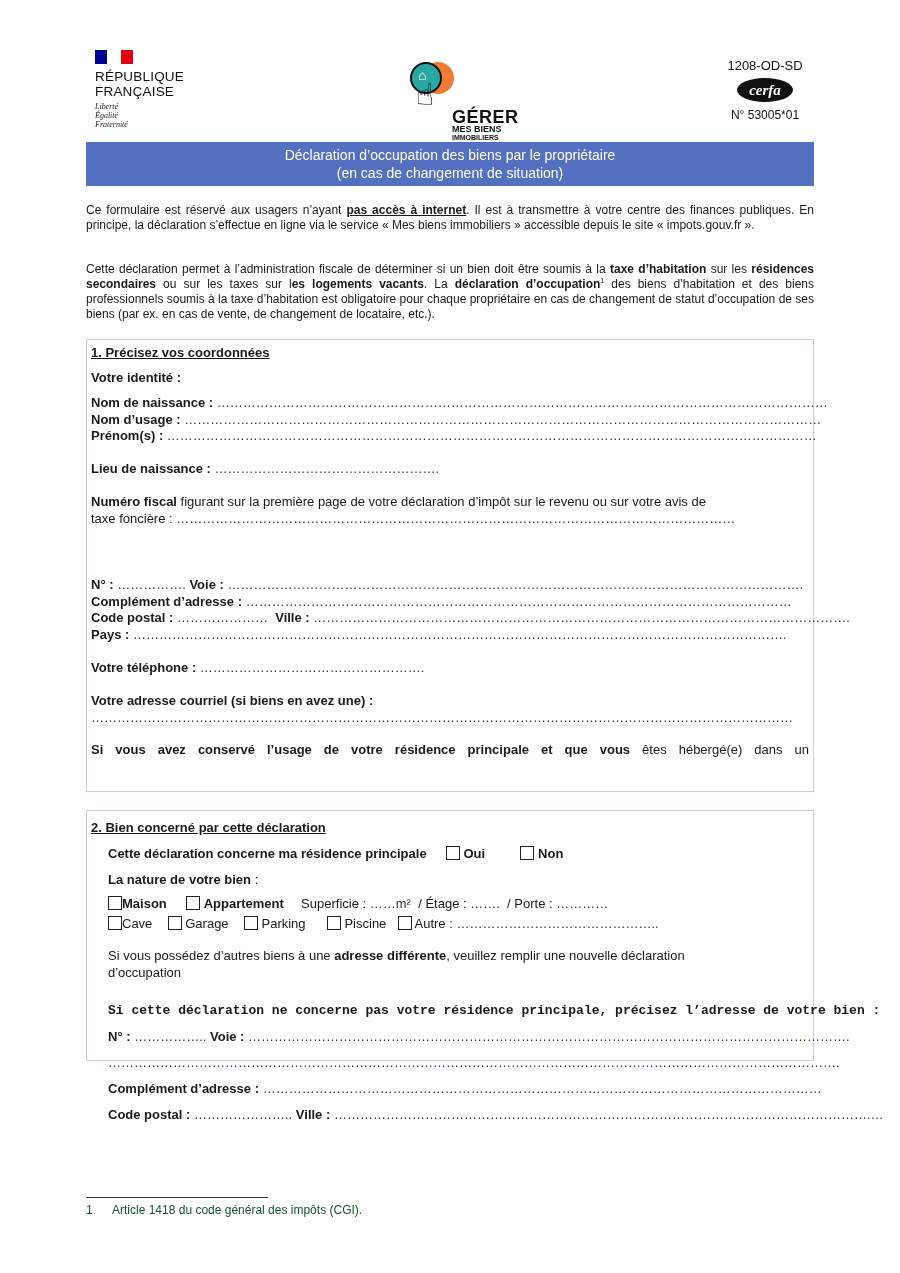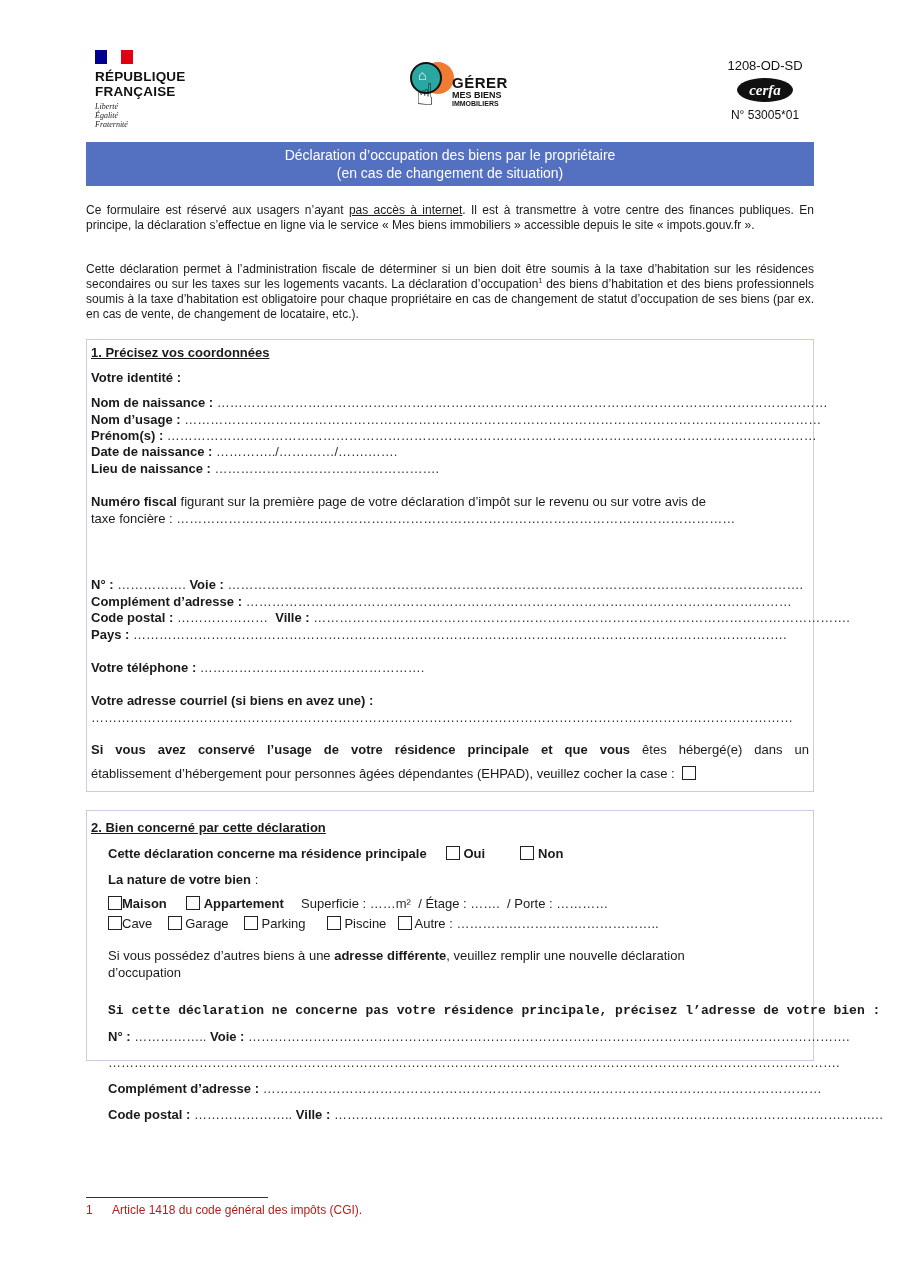--- a/index.html
+++ b/index.html
@@ -9,59 +9,59 @@
     color: #1a1a1a;
   }
   .abs { position: absolute; }
 
   
   .rf-logo { left: 95px; top: 50px; width: 110px; }
   .rf-flag { width: 38px; height: 14px; display: flex; }
   .rf-flag .b { width: 12px; background: #000091; }
   .rf-flag .w { width: 14px; background: #ffffff; }
   .rf-flag .r { width: 12px; background: #e1000f; }
-  .rf-name { font-weight: bold; font-size: 13.5px; line-height: 15px; margin-top: 5px; letter-spacing: 0.2px; color:#111; }
+  .rf-name { font-weight: normal; font-size: 13.5px; line-height: 15px; margin-top: 5px; letter-spacing: 0.2px; color:#111; }
   .rf-motto { font-family: "Liberation Serif", serif; font-style: italic; font-size: 8px; line-height: 9px; margin-top: 3px; color:#222; }
 
   .gmb-logo { left: 408px; top: 60px; width: 110px; height: 64px; }
   .gmb-circle-o { position:absolute; left: 14px; top: 2px; width: 32px; height: 32px; border-radius: 50%; background:#f07b32; }
   .gmb-circle-t { position:absolute; left: 2px; top: 2px; width: 32px; height: 32px; border-radius: 50%; background:#2ba7a2; border:2px solid #111; box-sizing:border-box; }
   .gmb-house { position:absolute; left: 10px; top: 8px; color:#fff; font-size: 14px; line-height:14px; }
   .gmb-hand { position:absolute; left: 8px; top: 20px; font-size: 30px; line-height: 30px; color:#111; }
   .gmb-text { position:absolute; left: 44px; top: 16px; font-weight:bold; color:#111; }
-  .gmb-text .t1 { font-size: 15px; line-height: 14px; letter-spacing:0.5px; }
+  .gmb-text .t1 { font-size: 18px; line-height: 14px; letter-spacing:0.5px;margin-top:34px; }
   .gmb-text .t2 { font-size: 9px; line-height: 10px; }
   .gmb-text .t3 { font-size: 7px; line-height: 8px; }
 
   .cerfa-block { left: 715px; top: 58px; width: 100px; text-align: center; }
   .form-code { font-size: 13px; color:#111; }
   .cerfa-oval { margin: 5px auto 0; width: 56px; height: 24px; border-radius: 50%; background:#111; color:#fff; font-family:"Liberation Serif", serif; font-style: italic; font-weight: bold; font-size: 15px; line-height: 24px; }
   .cerfa-num { margin-top: 6px; font-size: 12px; color:#111; }
 
   
   .title-bar { left: 86px; top: 142px; width: 728px; height: 44px; background: #5470c0; color: #fff; text-align: center; font-size: 14px; line-height: 18px; padding-top: 4px; box-sizing: border-box; }
 
   
   .para { left: 86px; width: 728px; font-size: 12px; line-height: 15px; text-align: justify; }
-  .para b, .para strong { font-weight: normal; }
+  .para b, .para strong { font-weight: bold; }
   .para u { text-decoration: underline; }
   sup { font-size: 7px; vertical-align: super; line-height: 0; }
 
   
   .section { left: 86px; width: 728px; border: 1px solid #c7cde3; box-sizing: border-box; }
   .sec1 { top: 339px; height: 453px; }
   .sec2 { top: 810px; height: 251px; }
   .sec-title { font-weight: bold; text-decoration: underline; font-size: 13px; }
   .line { position:absolute; font-size: 13px; line-height: 16px; white-space: nowrap; }
   .line b { font-weight: bold; }
   .dots { letter-spacing: 0; color:#333; }
   .cb { display:inline-block; width: 12px; height: 12px; border: 1.2px solid #222; vertical-align: -2px; box-sizing: border-box; background:#fff; }
 
   .footnote-rule { left: 86px; top: 1197px; width: 182px; height: 1px; background:#333; }
-  .footnote { left: 86px; top: 1203px; font-size: 12px; color:#b91c1c; }
+  .footnote { left: 86px; top: 1203px; font-size: 12px; color:#14532d; }
   .footnote .n { display:inline-block; width: 26px; }
 </style>
 </head>
 <body>
 
 <div class="abs rf-logo">
   <div class="rf-flag">
     <div class="b"></div>
       <div class="w"></div>
       <div class="r"></div>
@@ -108,39 +108,37 @@
   <span>Cette déclaration permet à l’administration fiscale de déterminer si un bien doit être soumis à la </span><b>taxe d’habitation</b><span> sur les </span><b>résidences secondaires</b><span> ou sur les taxes sur l</span><b>es logements vacants</b><span>. La </span><b>déclaration d’occupation</b><sup>1</sup><span> des biens d’habitation et des biens professionnels soumis à la taxe d’habitation est obligatoire pour chaque propriétaire en cas de changement de statut d’occupation de ses biens (par ex. en cas de vente, de changement de locataire, etc.).</span>
 </div>
 
 <div class="abs section sec1">
   <div class="line sec-title" style="left:4px; top:5px;">1. Précisez vos coordonnées</div>
   <div class="line" style="left:4px; top:30px;"><b>Votre identité :</b></div>
 
   <div class="line" style="left:4px; top:55px;"><b>Nom de naissance :</b> <span class="dots">……………………………………………………………………………………………………………………………</span></div>
   <div class="line" style="left:4px; top:72px;"><b>Nom d’usage :</b> <span class="dots">…………………………………………………………………………………………………………………………………</span></div>
   <div class="line" style="left:4px; top:88px;"><b>Prénom(s) :</b> <span class="dots">……………………………………………………………………………………………………………………………………</span></div>
-  <div class="line" style="left:4px; top:104px;"><b>Date de naissance :</b> <span class="dots">…………../…….……/…….…….</span></div>
   <div class="line" style="left:4px; top:121px;"><b>Lieu de naissance :</b> <span class="dots">…………………………………………….</span></div>
 
   <div class="line" style="left:4px; top:154px;"><b>Numéro fiscal</b><span> figurant sur la première page de votre déclaration d’impôt sur le revenu ou sur votre avis de</span></div>
   <div class="line" style="left:4px; top:171px;"><span>taxe foncière :</span> <span class="dots">…………………………………………………………………………………………………………………</span></div>
 
 
   <div class="line" style="left:4px; top:237px;"><b>N° :</b> <span class="dots">…………….</span> <b>Voie :</b> <span class="dots">…………………………………………………………………………………………………………………….</span></div>
   <div class="line" style="left:4px; top:254px;"><b>Complément d’adresse :</b> <span class="dots">………………………………………………………………………………………………………………</span></div>
   <div class="line" style="left:4px; top:270px;text-align:center;"><b>Code postal :</b> <span class="dots">…………………</span>&nbsp; <b>Ville :</b> <span class="dots">…………………………………………………………………………………………………………….</span></div>
   <div class="line" style="left:4px; top:287px;"><b>Pays :</b> <span class="dots">…………………………………………………………………………………………………………………………………….</span></div>
 
   <div class="line" style="left:4px; top:320px;"><b>Votre téléphone :</b> <span class="dots">…………………………………………….</span></div>
 
   <div class="line" style="left:4px; top:353px;"><b>Votre adresse courriel (si biens en avez une) :</b></div>
   <div class="line" style="left:4px; top:370px;"><span class="dots">………………………………………………………………………………………………………………………………………………</span></div>
 
   <div class="line" style="left:4px; top:402px; width:718px; text-align:justify; text-align-last:justify; white-space:normal;"><b>Si vous avez conservé l’usage de votre résidence principale et que vous</b><span> êtes hébergé(e) dans un</span></div>
-  <div class="line" style="left:4px; top:426px;"><span>établissement d’hébergement pour personnes âgées dépendantes (EHPAD), veuillez cocher la case :</span>&nbsp;&nbsp;<span class="cb" style="width:14px;height:14px;"></span></div>
 </div>
 
 <div class="abs section sec2">
   <div class="line sec-title" style="left:4px; top:9px;">2. Bien concerné par cette déclaration</div>
 
   <div class="line" style="left:21px; top:35px;">
     <b>Cette déclaration concerne ma résidence principale</b>
     <span style="display:inline-block; width:12px;"></span>
     <span class="cb" style="width:14px;height:14px;"></span>
     <b>Oui</b>

